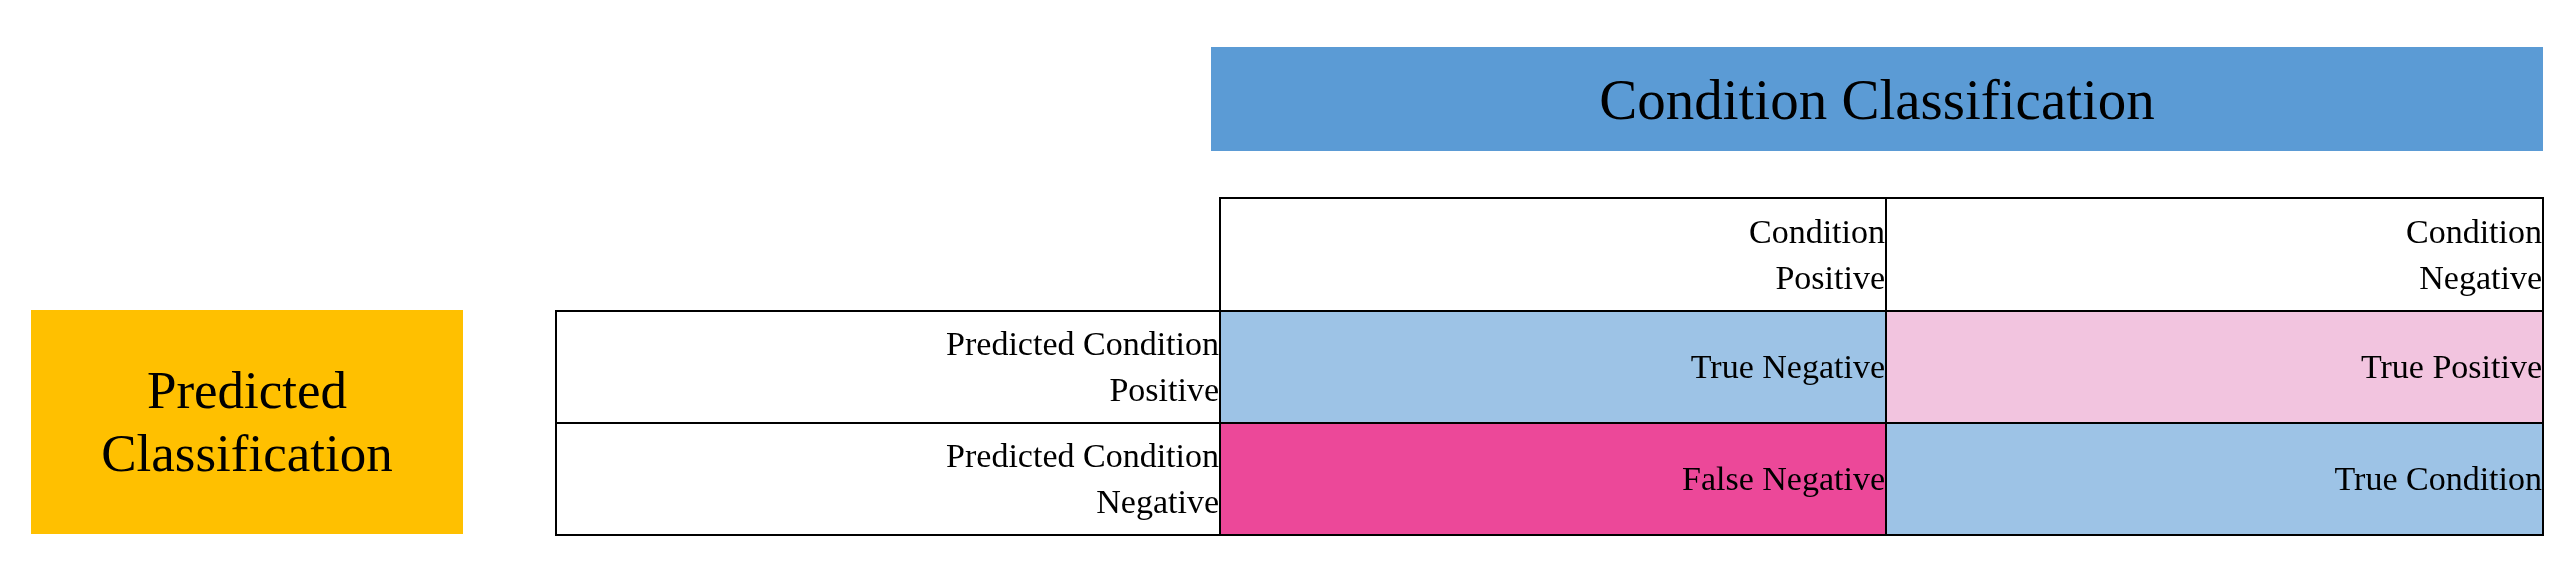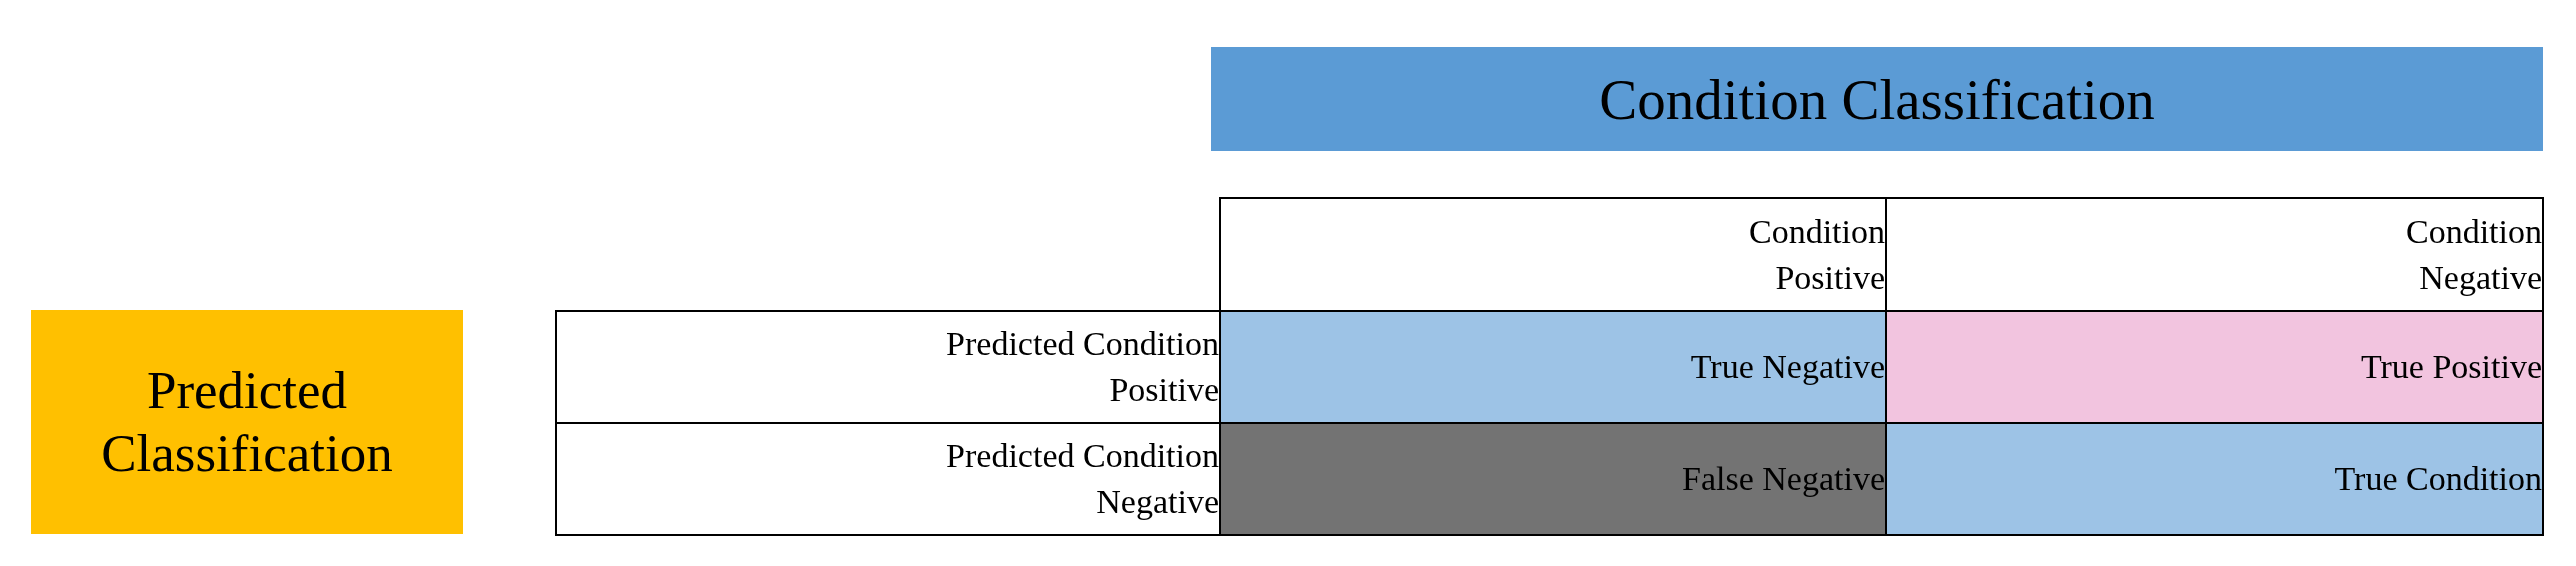--- a/index.html
+++ b/index.html
@@ -109,20 +109,20 @@
         <span class="ln">Positive</span>
       </td>
       <td style="background-color: rgb(157, 195, 230);">True Negative</td>
       <td style="background-color: rgb(242, 196, 223);">True Positive</td>
     </tr>
     <tr class="r2">
       <td>
         <span class="ln">Predicted Condition</span>
         <span class="ln">Negative</span>
       </td>
-      <td style="background-color: #737373;">False Negative</td>
+      <td style="background-color: #ec4899;">False Negative</td>
       <td style="background-color: rgb(157, 195, 230);">True Condition</td>
     </tr>
   </tbody>
     </table>
 
 </div>
 
 
 </body></html>

